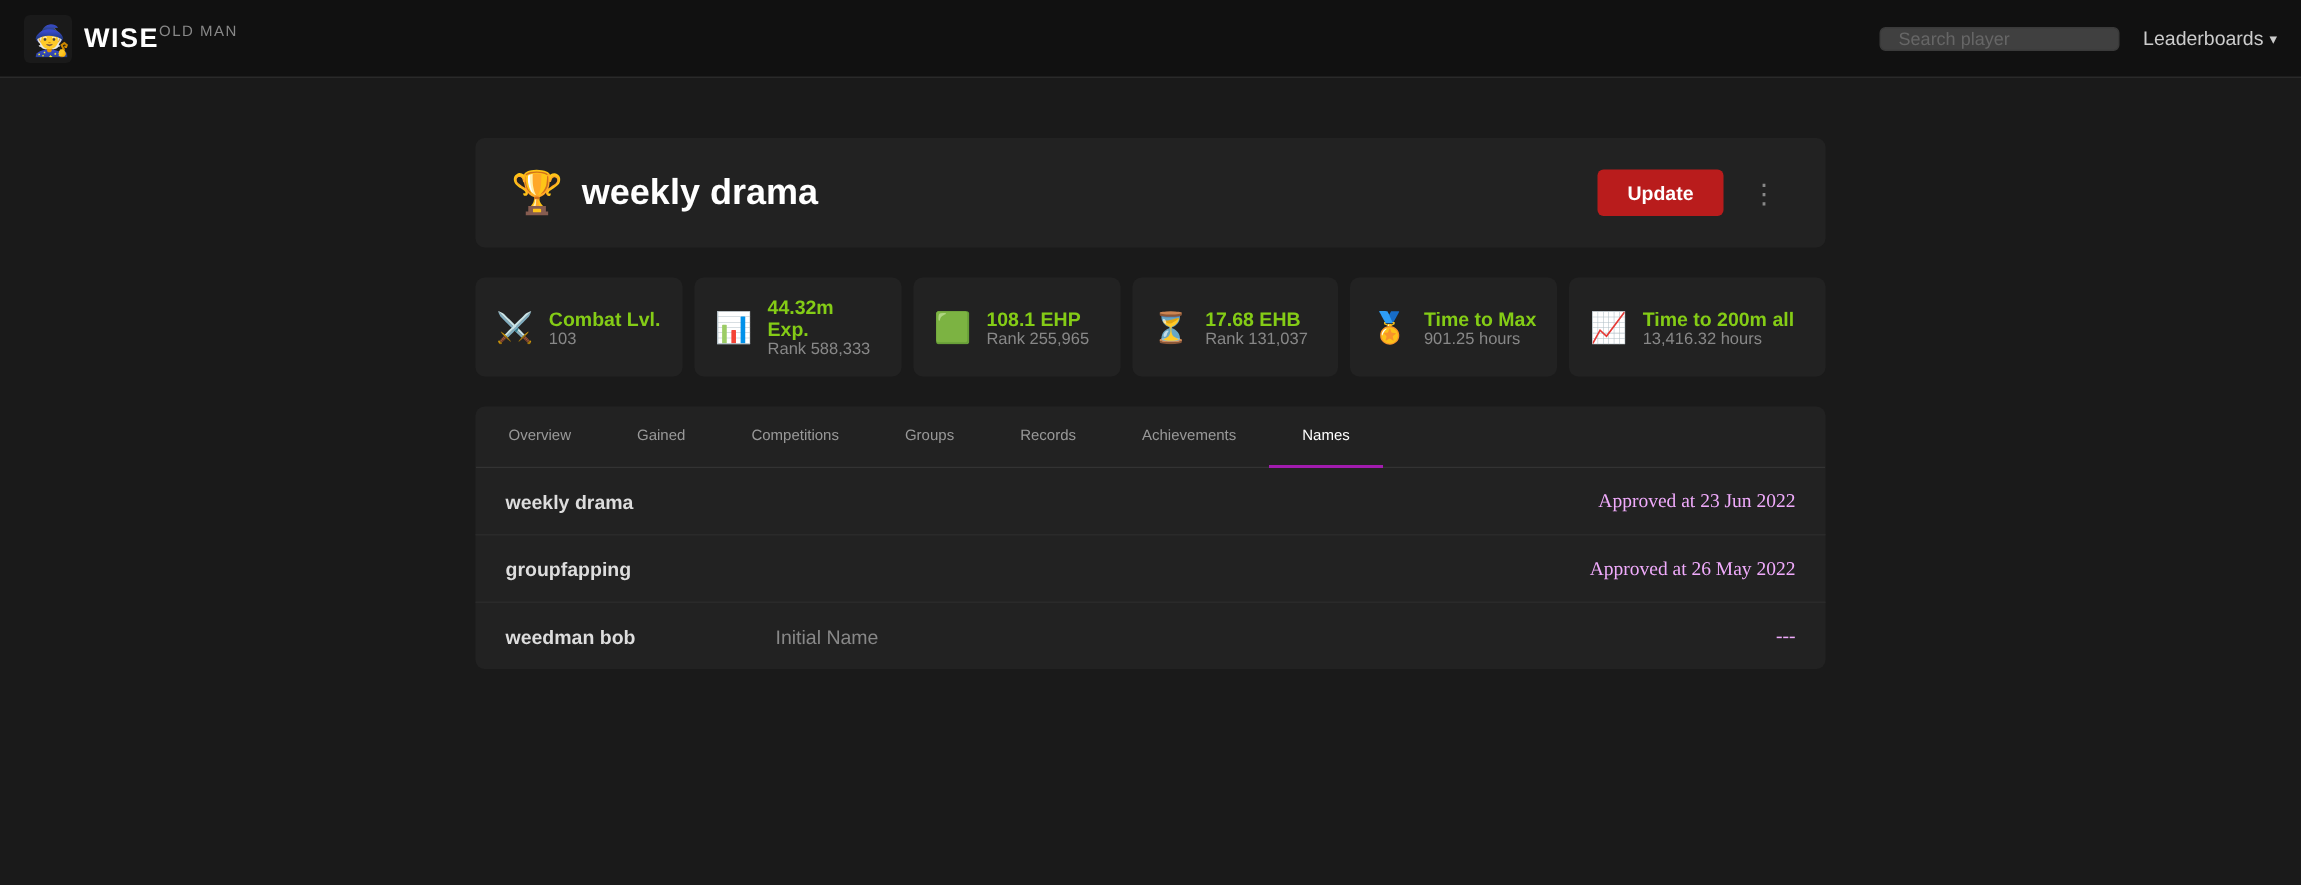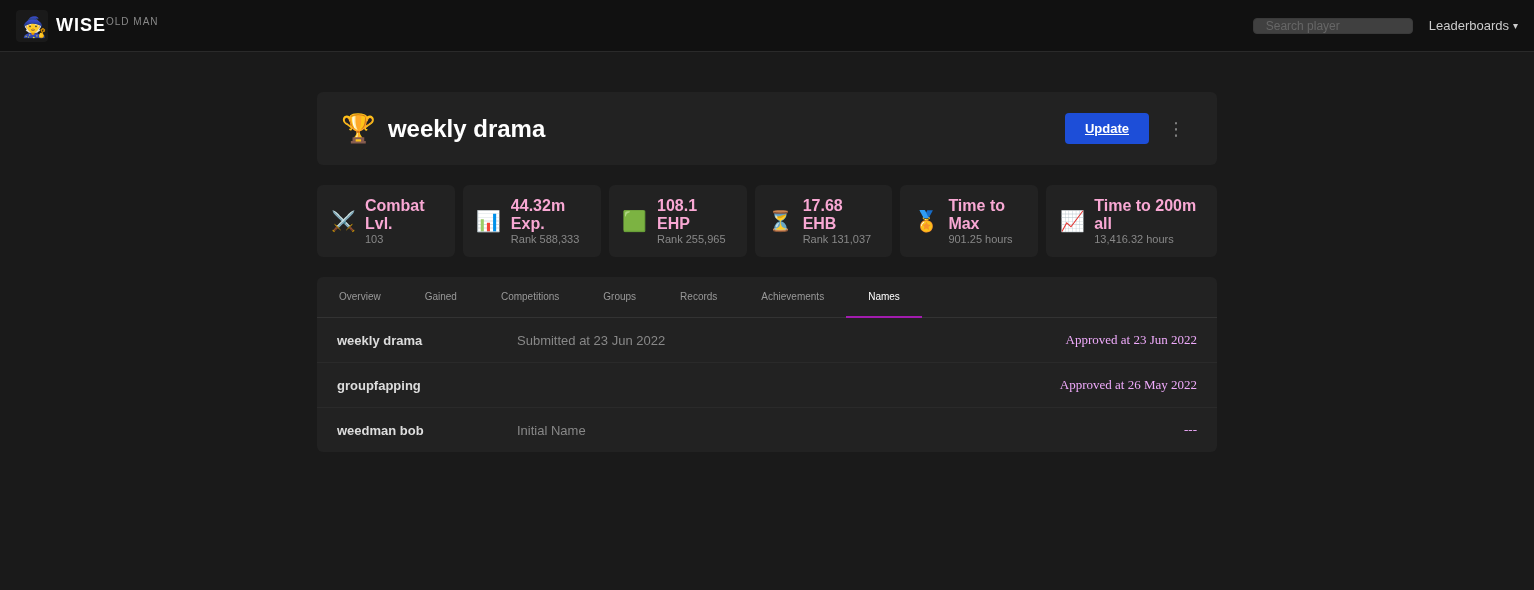--- a/index.html
+++ b/index.html
@@ -100,29 +100,28 @@
       font-size: 24px;
       font-weight: 600;
       color: #fff;
     }
     .player-actions {
       display: flex;
       align-items: center;
       gap: 10px;
     }
     .update-btn {
-      background: #1d4ed8;
+      background: #b91c1c;
       border: none;
       border-radius: 4px;
       color: #fff;
       padding: 8px 20px;
       font-size: 13px;
       font-weight: 600;
       cursor: pointer;
-      text-decoration: underline;
     }
     .more-btn {
       background: transparent;
       border: none;
       color: #888;
       font-size: 18px;
       cursor: pointer;
       padding: 4px 8px;
     }
 
@@ -137,21 +136,21 @@
       border-radius: 6px;
       padding: 12px 14px;
       display: flex;
       align-items: center;
       gap: 10px;
       flex: 1;
     }
     .stat-card.wide { flex: 1.3; }
     .stat-icon { font-size: 20px; min-width: 24px; text-align: center; }
     .stat-info { display: flex; flex-direction: column; }
-    .stat-label { font-size: 16px; font-weight: 600; color: #f9a8d4; }
+    .stat-label { font-size: 13px; font-weight: 600; color: #84cc16; }
     .stat-value { font-size: 11px; color: #888; }
 
     
     .tabs-bar {
       background: #222;
       border-radius: 6px 6px 0 0;
       display: flex;
       border-bottom: 1px solid #333;
     }
     .tab {
@@ -283,21 +282,20 @@
       <div class="tab">Competitions</div>
       <div class="tab">Groups</div>
       <div class="tab">Records</div>
       <div class="tab">Achievements</div>
       <div class="tab active">Names</div>
     </div>
 
     <div class="names-table">
       <div class="name-row">
         <span class="name-cell">weekly drama</span>
-        <span class="submitted-cell">Submitted at 23 Jun 2022</span>
         <span class="approved-cell">Approved at 23 Jun 2022</span>
       </div>
       <div class="name-row">
         <span class="name-cell">groupfapping</span>
         <span class="approved-cell">Approved at 26 May 2022</span>
       </div>
       <div class="name-row">
         <span class="name-cell">weedman bob</span>
         <span class="submitted-cell">Initial Name</span>
         <span class="approved-cell">---</span>

